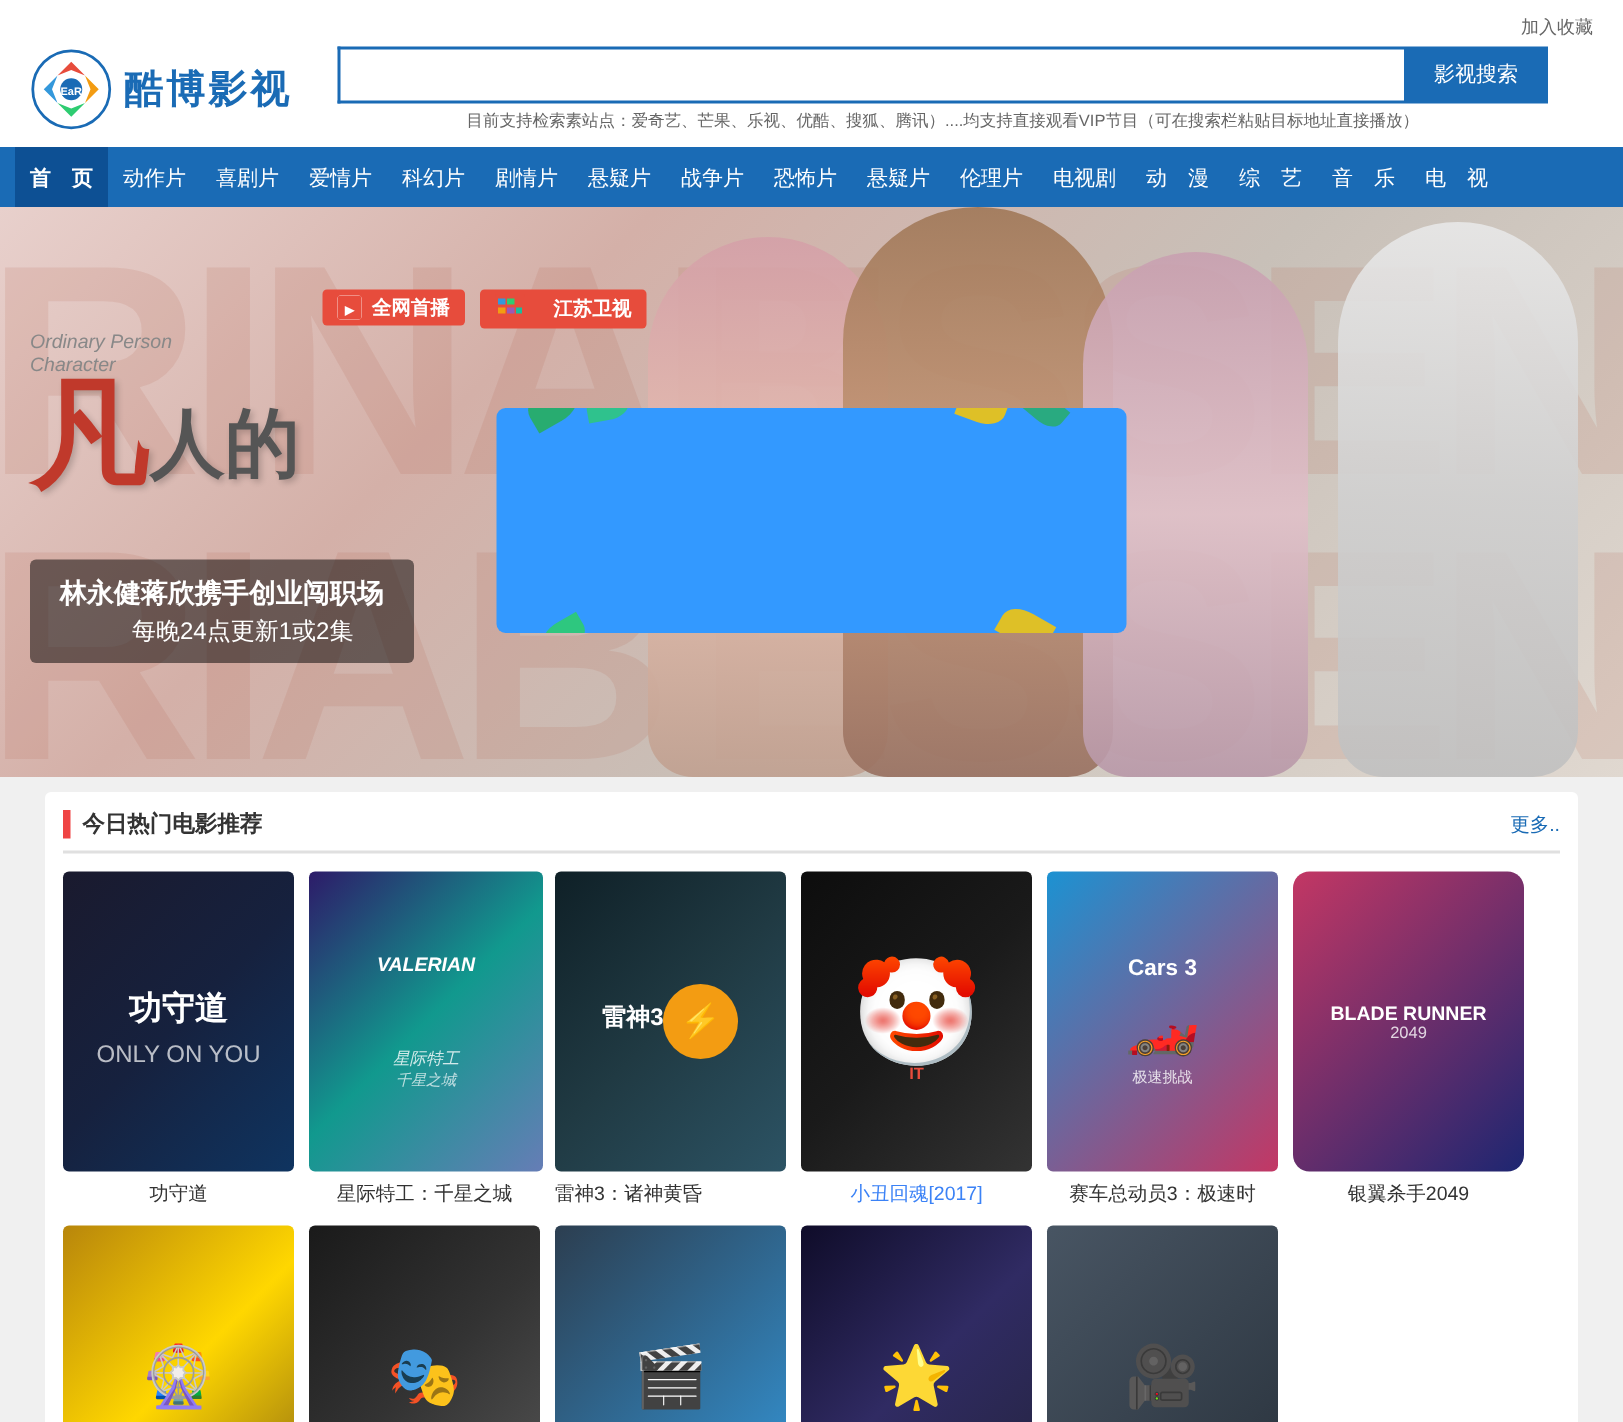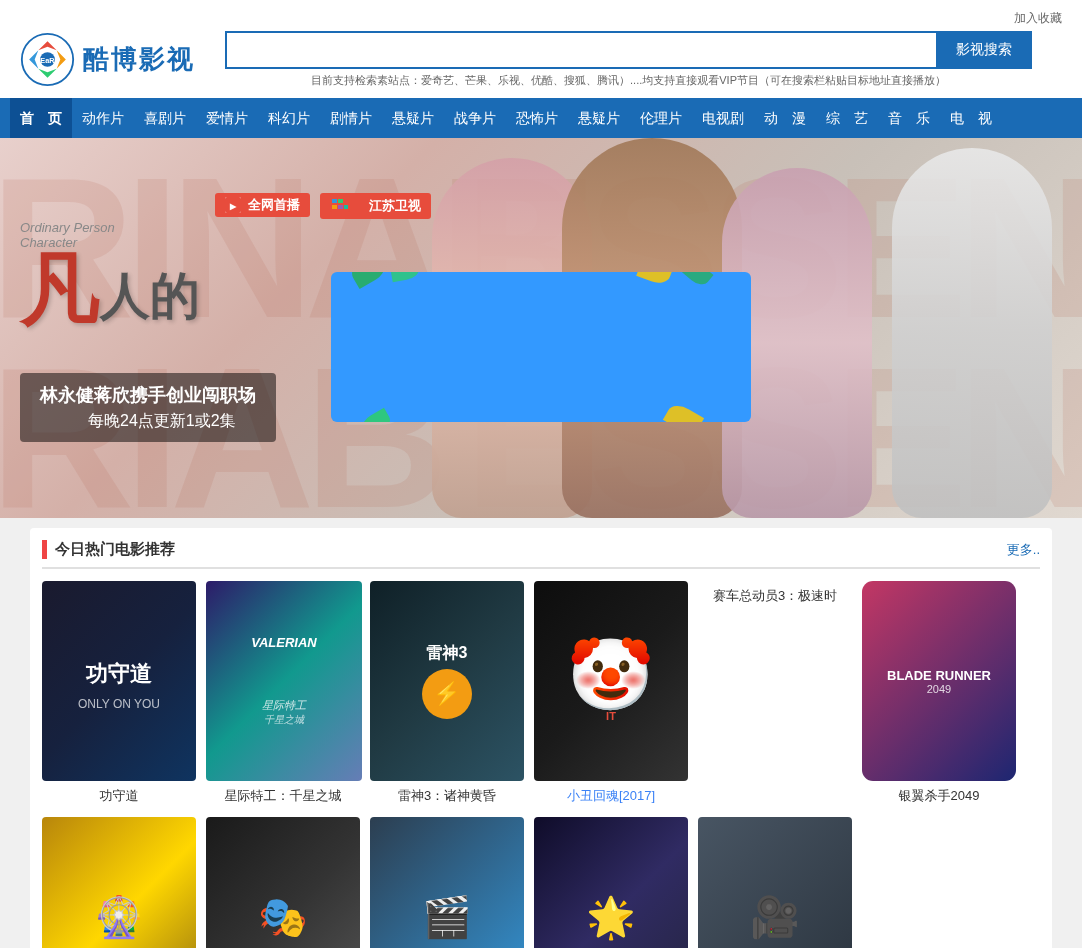--- a/index.html
+++ b/index.html
@@ -147,58 +147,65 @@
       <div style="font-size:15px;font-weight:bold;color:#333;border-left:5px solid #ef4444;padding-left:8px;">今日热门电影推荐</div>
       <div style="font-size:13px;color:#1a6bb5;cursor:pointer;">更多..</div>
     </div>
 
     <div style="display:flex;gap:10px;margin-bottom:12px;">
 
       <div style="width:154px;cursor:pointer;">
         <div style="width:154px;height:200px;border-radius:4px;overflow:hidden;background:linear-gradient(135deg,#1a1a2e,#16213e,#0f3460);">
           <div style="width:100%;height:100%;display:flex;flex-direction:column;align-items:center;justify-content:center;color:#fff;">
             <div style="font-size:22px;font-weight:bold;text-align:center;padding:8px;">功守道</div>
-            <div style="font-size:12px;opacity:0.7;text-align:center;">ONLY ON YOU</div>
+            <div style="font-size:16px;opacity:0.7;text-align:center;">ONLY ON YOU</div>
           </div>
         </div>
         <div style="text-align:center;font-size:13px;color:#333;margin-top:6px;">功守道</div>
       </div>
 
       <div style="width:154px;cursor:pointer;">
         <div style="width:156px;height:200px;border-radius:4px;overflow:hidden;background:linear-gradient(135deg,#2d1b69,#11998e,#667db6);font-style:italic;">
           <div style="width:100%;height:100%;display:flex;flex-direction:column;align-items:center;justify-content:center;color:#fff;padding:8px;">
             <div style="font-size:13px;font-weight:bold;text-align:center;">VALERIAN</div>
             <div style="font-size:11px;text-align:center;opacity:0.8;margin-top:48px;">星际特工</div>
             <div style="font-size:10px;text-align:center;opacity:0.7;">千星之城</div>
           </div>
         </div>
         <div style="text-align:center;font-size:13px;color:#333;margin-top:6px;">星际特工：千星之城</div>
       </div>
 
       <div style="width:154px;cursor:pointer;">
         <div style="width:154px;height:200px;border-radius:4px;overflow:hidden;background:linear-gradient(135deg,#0f2027,#203a43,#2c5364);">
-          <div style="width:100%;height:100%;display:flex;flex-direction:column;align-items:center;justify-content:center;color:#fff;padding:8px;">
+          <div style="width:100%;height:100%;display:flex;flex-direction:row;align-items:center;justify-content:center;color:#fff;padding:8px;">
             <div style="font-size:16px;font-weight:bold;text-align:center;margin-bottom:5px;">雷神3</div>
             <div style="width:50px;height:50px;border-radius:50%;background:#f39c12;display:flex;align-items:center;justify-content:center;font-size:22px;">⚡</div>
           </div>
         </div>
-        <div style="text-align:center;font-size:13px;color:#333;margin-top:6px;">雷神3：诸神黄昏</div>
+        <div style="font-size:13px;color:#333;margin-top:6px;">雷神3：诸神黄昏</div>
       </div>
 
       <div style="width:154px;cursor:pointer;">
         <div style="width:154px;height:200px;border-radius:4px;overflow:hidden;background:linear-gradient(135deg,#0d0d0d,#1a1a1a,#333);">
           <div style="width:100%;height:100%;display:flex;flex-direction:column;align-items:center;justify-content:center;color:#e74c3c;padding:8px;">
             <div style="font-size:70px;line-height:1;">🤡</div>
             <div style="font-size:11px;color:#e74c3c;font-weight:bold;">IT</div>
           </div>
         </div>
         <div style="text-align:center;font-size:13px;color:#3b82f6;margin-top:6px;">小丑回魂[2017]</div>
       </div>
 
       <div style="width:154px;cursor:pointer;">
+        <div style="width:154px;height:200px;border-radius:4px;overflow:hidden;background:linear-gradient(135deg,#1c92d2,#c33764);">
+          <div style="width:100%;height:100%;display:flex;flex-direction:column;align-items:center;justify-content:center;color:#fff;padding:8px;">
+            <div style="font-size:15px;font-weight:bold;text-align:center;">Cars 3</div>
+            <div style="font-size:40px;margin:5px;">🏎️</div>
+            <div style="font-size:10px;text-align:center;opacity:0.8;">极速挑战</div>
+          </div>
+        </div>
         <div style="text-align:center;font-size:13px;color:#333;margin-top:6px;">赛车总动员3：极速时</div>
       </div>
 
       <div style="width:154px;cursor:pointer;">
         <div style="width:154px;height:200px;border-radius:11px;overflow:hidden;background:linear-gradient(135deg,#c33764,#1d2671);">
           <div style="width:100%;height:100%;display:flex;flex-direction:column;align-items:center;justify-content:center;color:#fff;padding:8px;">
             <div style="font-size:13px;font-weight:bold;text-align:center;">BLADE RUNNER</div>
             <div style="font-size:11px;text-align:center;opacity:0.8;">2049</div>
           </div>
         </div>

